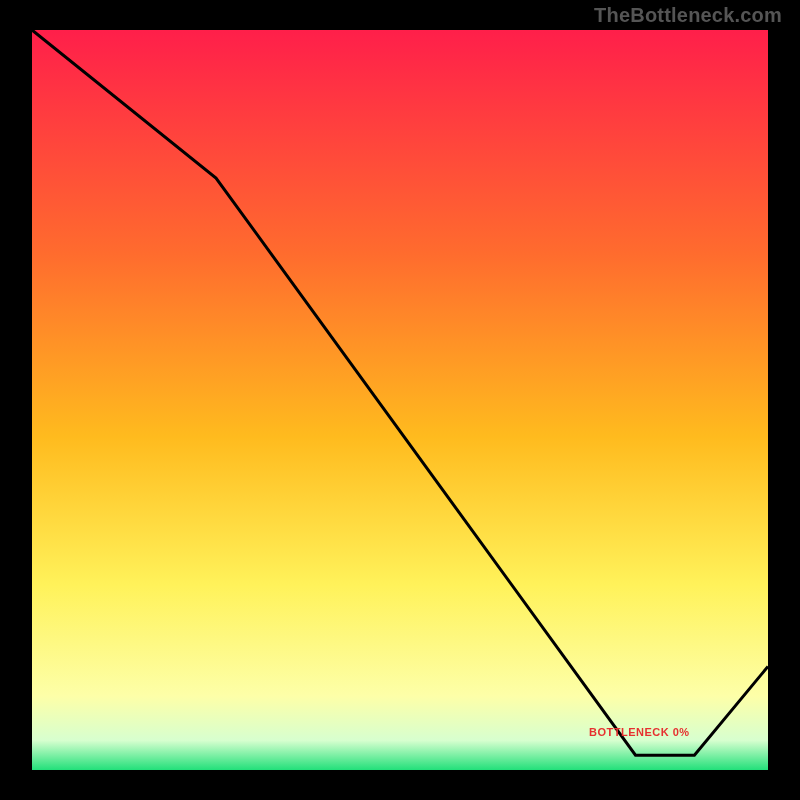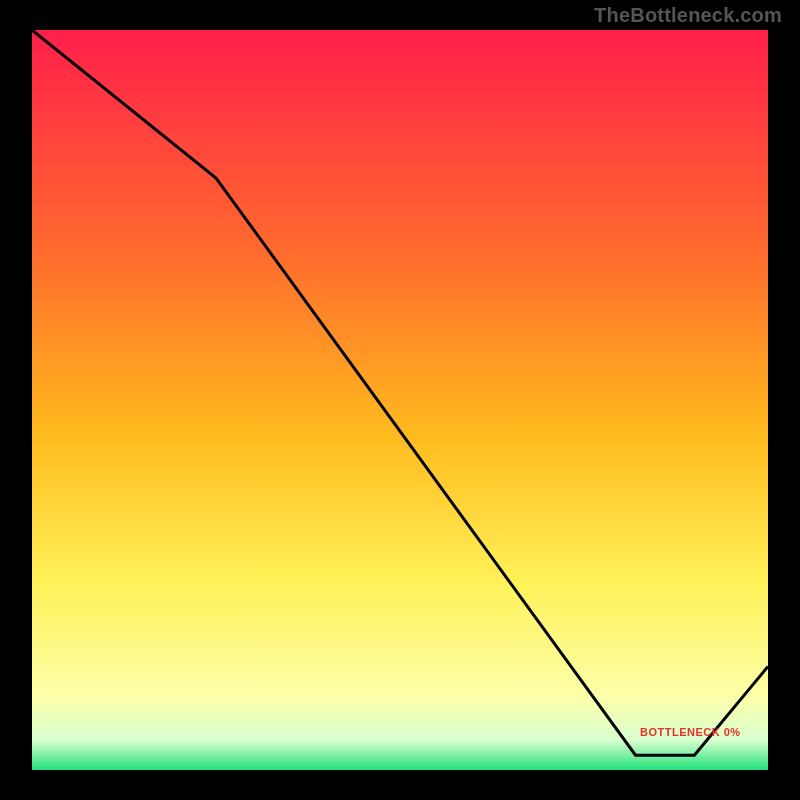--- a/index.html
+++ b/index.html
@@ -66,15 +66,15 @@
             <stop offset="90%" stop-color="#fdffa8"></stop>
             <stop offset="96%" stop-color="#d7ffcf"></stop>
             <stop offset="100%" stop-color="#22e07a"></stop>
           </linearGradient>
       </defs>
       <rect id="bg-rect" x="0" y="0" width="736" height="740" fill="url(#heat)"></rect>
       <path id="curve" fill="none" stroke="#000" stroke-width="3" d="M0.0 0.0 L184.0 148.0 L603.5 725.2 L662.4 725.2 L736.0 636.4 "></path>
     </svg>
   </div>
 
-  <div id="red-label" class="red-label" style="left: 640px; top: 726.4px;">BOTTLENECK 0%</div>
+  <div id="red-label" class="red-label" style="left: 589px; top: 726.4px;">BOTTLENECK 0%</div>
 
 </div>
 
 </body></html>

